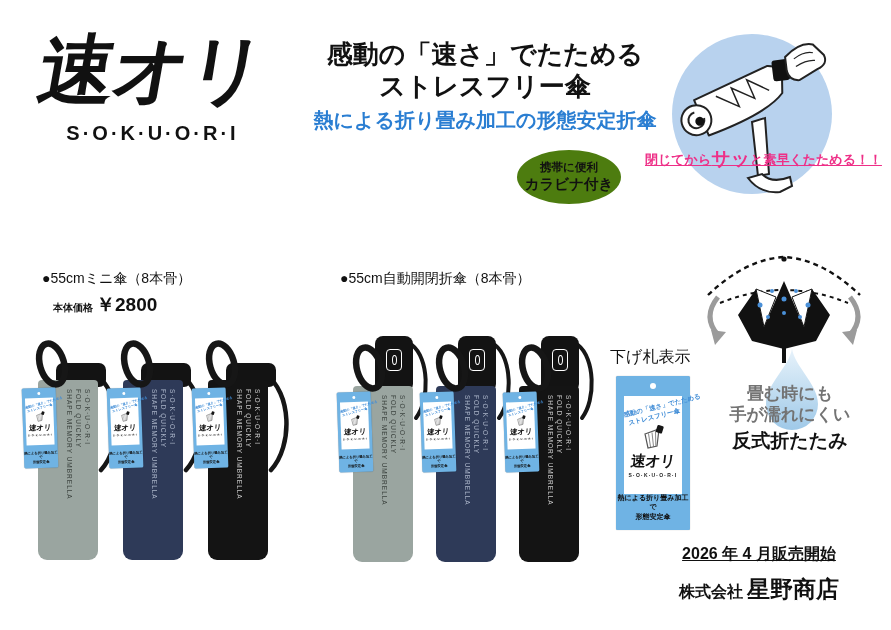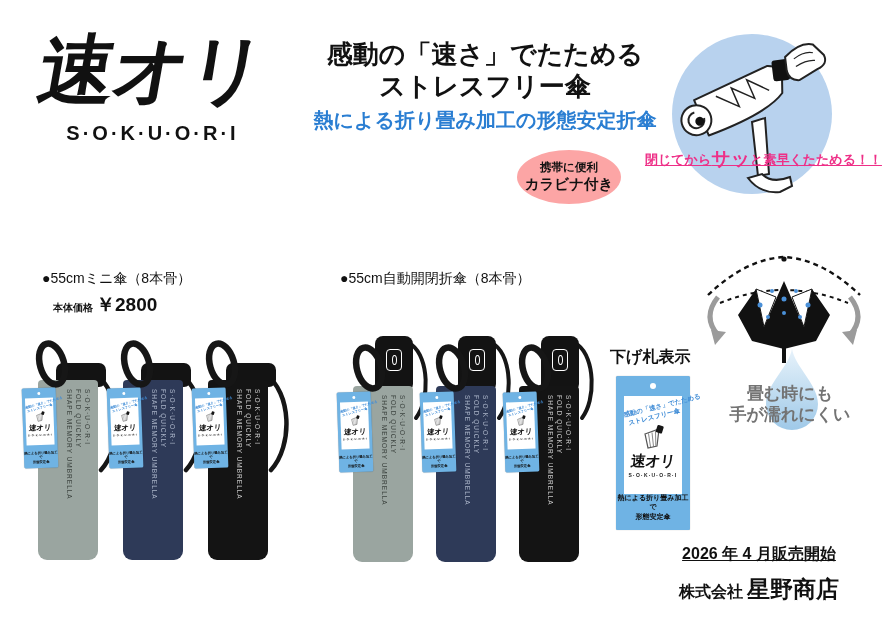--- a/index.html
+++ b/index.html
@@ -11,21 +11,21 @@
   .logo-main{font-size:76px;font-weight:900;letter-spacing:-3px;transform:skewX(-10deg);line-height:100px;white-space:nowrap;}
   .logo-romaji{font-size:20px;font-weight:800;letter-spacing:3px;text-align:center;width:225px;margin-top:2px;}
 
   
   .headline{position:absolute;left:295px;top:38px;width:380px;text-align:center;}
   .headline-main{font-size:26px;font-weight:800;line-height:32px;white-space:nowrap;}
   .headline-sub{font-size:20px;font-weight:800;color:#2a7ed2;margin-top:5px;white-space:nowrap;}
 
   
   .badge{position:absolute;left:517px;top:150px;width:104px;height:54px;border-radius:50%;
-         background:#fca5a5;display:flex;flex-direction:column;align-items:center;justify-content:center;}
+         background:#4d7c0f;display:flex;flex-direction:column;align-items:center;justify-content:center;}
   .badge-l1{font-size:11.5px;font-weight:600;}
   .badge-l2{font-size:14.5px;font-weight:800;}
 
   
   .roll-illo{position:absolute;left:664px;top:24px;width:176px;height:180px;z-index:1;}
   .callout{position:absolute;left:645px;top:146px;width:242px;white-space:nowrap;z-index:10;
            color:#ee2f87;font-weight:800;font-size:13px;text-decoration:underline;}
   .callout .emph{font-size:19px;font-weight:900;vertical-align:-1px;}
 
   
@@ -58,21 +58,21 @@
             border-radius:1.5px;transform:rotate(-2deg);z-index:5;box-shadow:0 0 1px rgba(0,0,0,.35);}
   .umb-b .mini-tag{top:56px;}
   .hole{position:absolute;top:4px;left:50%;transform:translateX(-50%);width:3px;height:3px;background:#fff;border-radius:50%;}
   .mpanel{position:absolute;left:3px;top:10px;width:28px;height:47px;background:#fff;}
   .mrot{transform:rotate(-14deg);font-size:3.2px;line-height:4.2px;color:#3f8cd6;font-weight:700;text-align:center;margin-top:4px;white-space:nowrap;}
   .micon{display:block;margin:1px auto 0;width:13px;height:12px;}
   .mlogo{font-size:7.5px;font-weight:900;text-align:center;transform:skewX(-8deg);letter-spacing:-.3px;}
   .mromaji{font-size:2.7px;font-weight:700;letter-spacing:.5px;text-align:center;margin-top:.5px;color:#222;}
   .mbottom{position:absolute;bottom:4px;width:100%;text-align:center;font-size:3.3px;line-height:4.4px;font-weight:700;color:#101010;}
 
-  .tag-label{position:absolute;left:610px;top:347px;font-size:16px;font-weight:700;text-align:center;}
+  .tag-label{position:absolute;left:610px;top:347px;font-size:16px;font-weight:400;text-align:center;}
   .big-tag{left:616px;top:376px;width:74px;height:154px;transform:none;z-index:2;}
   .big-tag .hole{width:6px;height:6px;top:7px;}
   .big-tag .mpanel{left:8px;top:20px;width:58px;height:98px;}
   .big-tag .mrot{font-size:6.5px;line-height:8.5px;margin-top:8px;}
   .big-tag .micon{width:30px;height:28px;margin-top:3px;}
   .big-tag .mlogo{font-size:15px;letter-spacing:-.5px;}
   .big-tag .mromaji{font-size:5px;letter-spacing:1.2px;margin-top:1px;}
   .big-tag .mbottom{font-size:7px;line-height:9.5px;bottom:9px;}
 
   
@@ -421,19 +421,20 @@
       <stop offset="0" stop-color="#e8f3fb"></stop>
           <stop offset="1" stop-color="#9fc9e8"></stop>
     </linearGradient>
       </defs>
     <path d="M30 2 C 32 20, 56 38, 56 58 A 26 26 0 0 1 4 58 C 4 38, 28 20, 30 2 Z" fill="url(#dropg)"></path>
   </svg>
   <div class="rev-text">
     <div>畳む時にも</div>
     <div>手が濡れにくい</div>
   </div>
+  <div class="rev-caption">反式折たたみ</div>
 
   <div class="release-date">2026 年 4 月販売開始</div>
   <div class="release-co">
     <span class="co-prefix">株式会社</span><span class="co-name">星野商店</span>
   </div>
 
 </div>
 
 </body></html>

